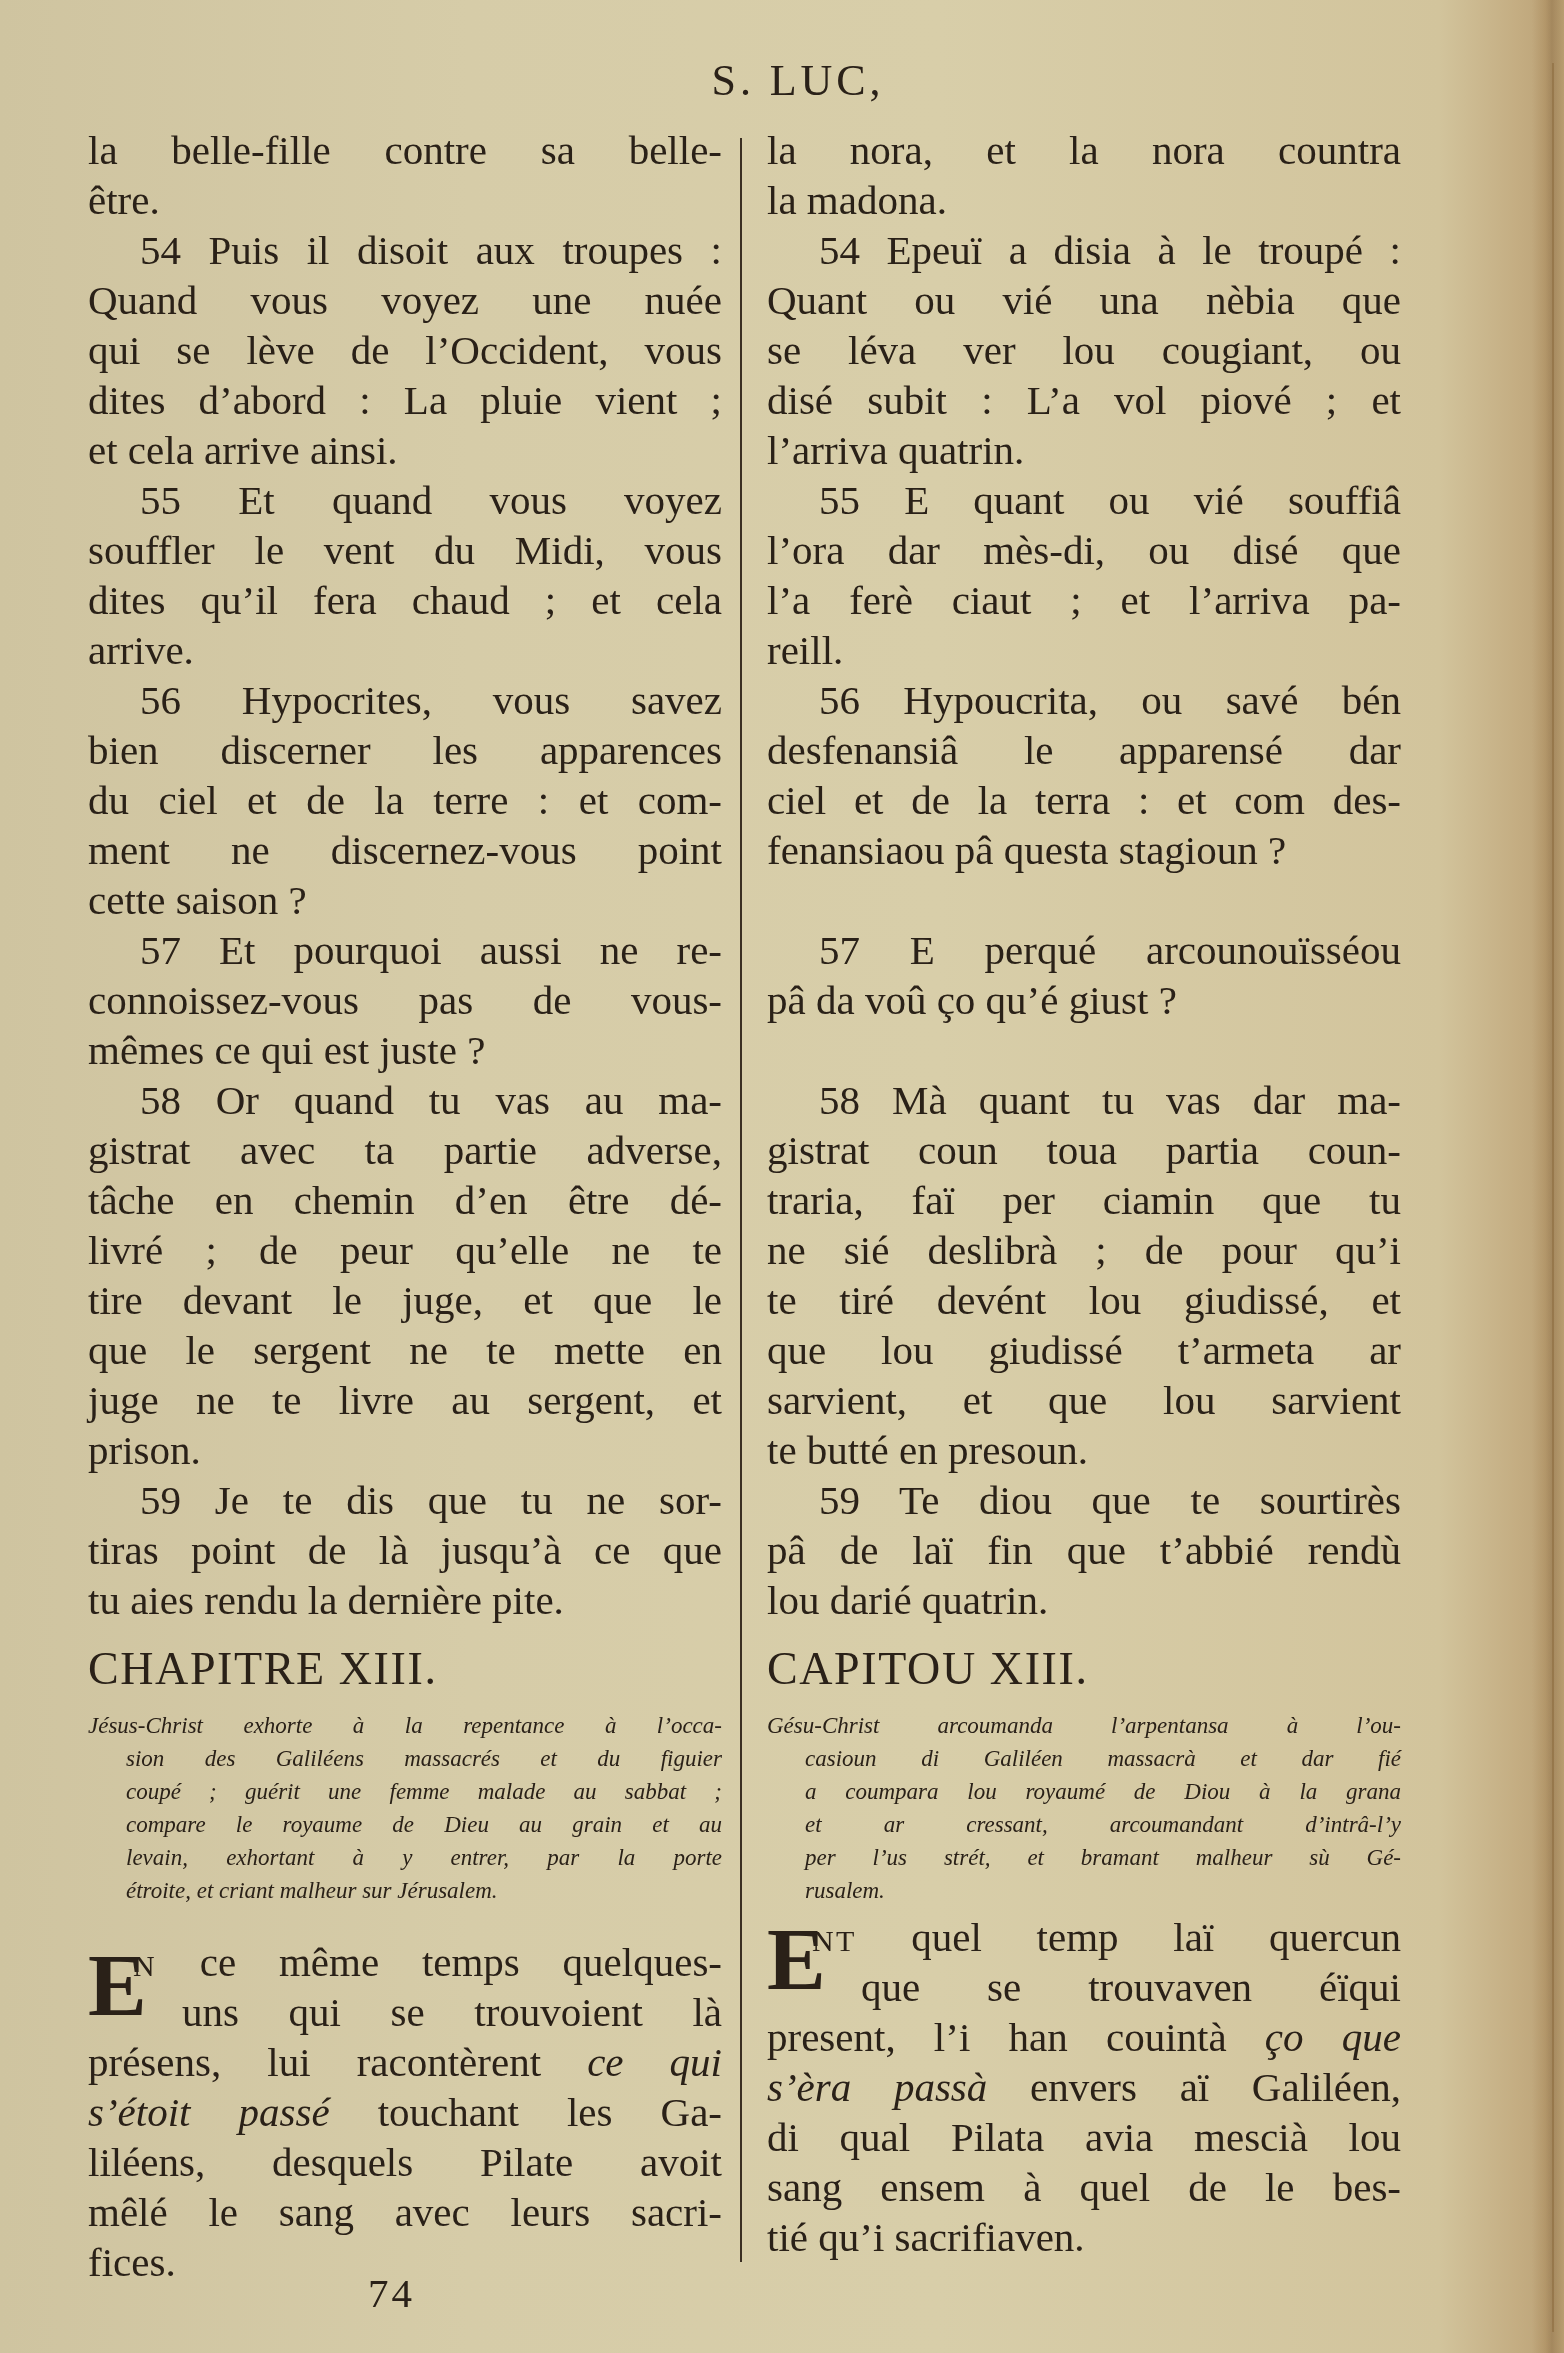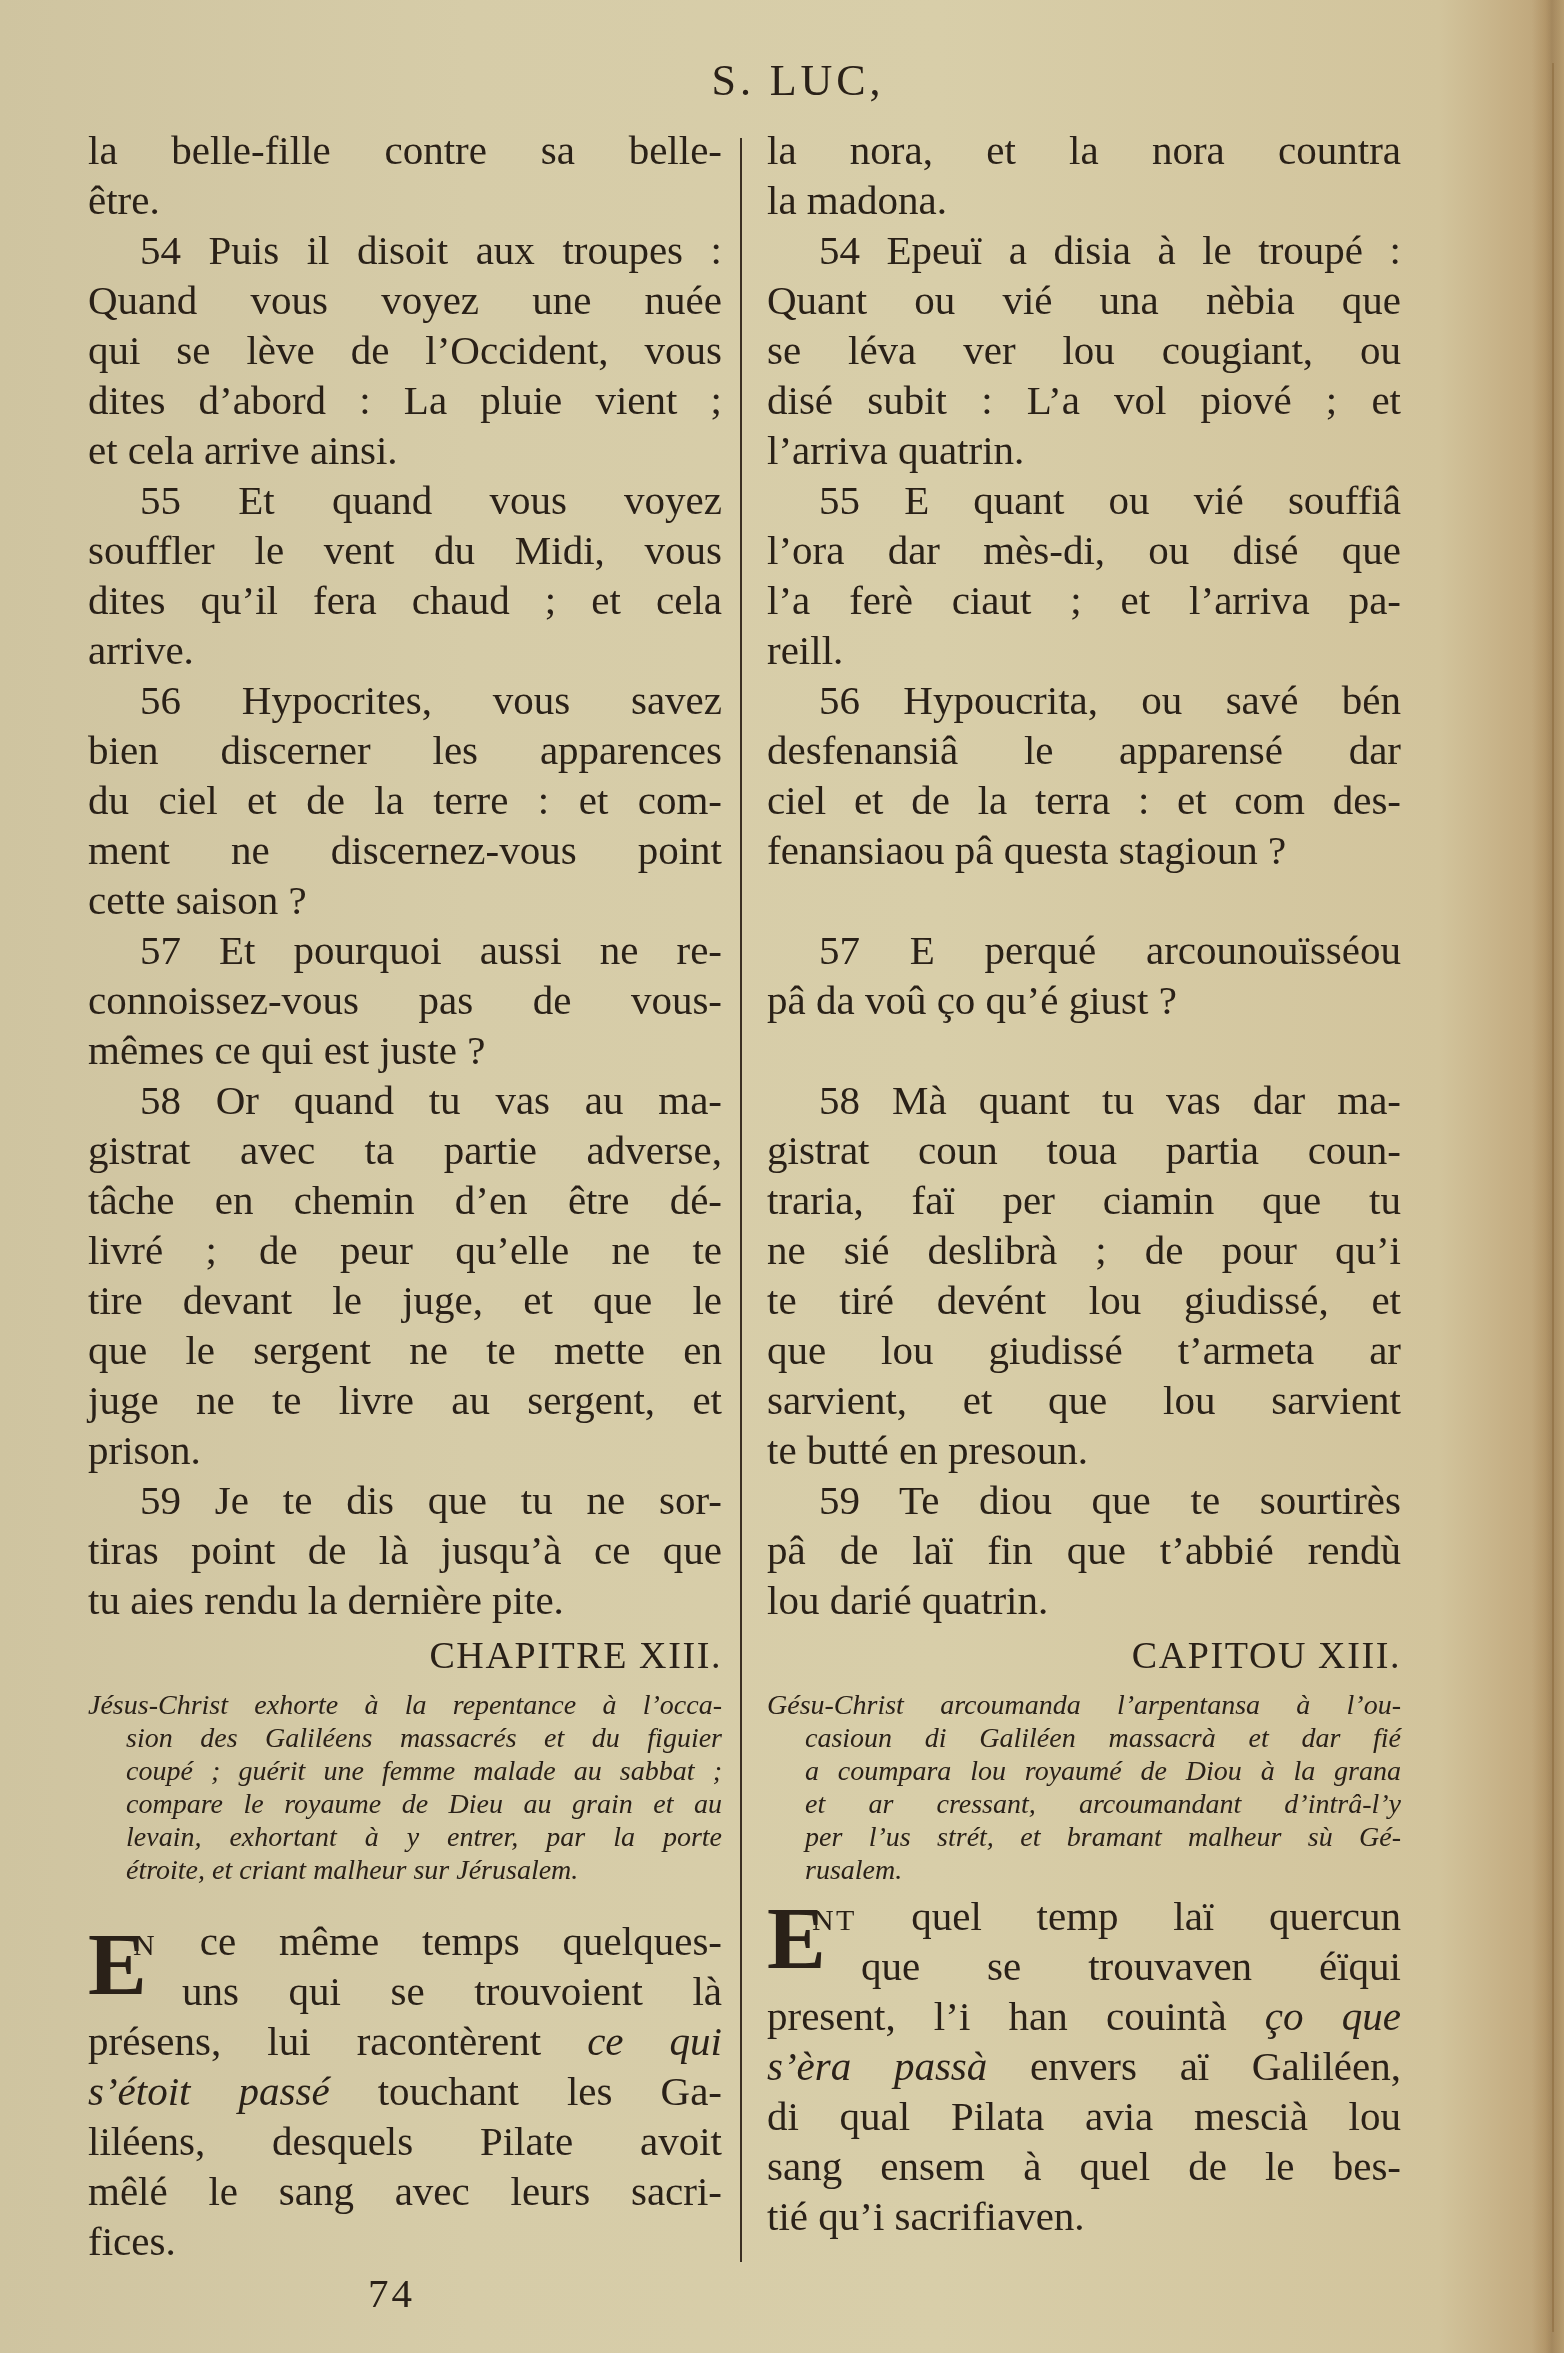--- a/index.html
+++ b/index.html
@@ -22,23 +22,23 @@
   .col { position:absolute; top:125px; width:634px; }
   .col-left { left:88px; }
   .col-right { left:767px; }
   .line {
     height:50px; line-height:50px; font-size:41px; white-space:nowrap;
     text-align:justify; text-align-last:justify; overflow:visible;
   }
   .line.last { text-align-last:left; }
   .line.indent { padding-left:52px; }
   .chapter-title {
-    text-align:right; font-size:38px; letter-spacing:1.6px; height:55px; line-height:55px; margin-top:3px;
+    text-align:left; font-size:46px; letter-spacing:1.6px; height:55px; line-height:55px; margin-top:16px;
   }
-  .summary { font-style:italic; font-size:28px; line-height:33px; margin-top:5px; }
+  .summary { font-style:italic; font-size:23px; line-height:33px; margin-top:13px; }
   .summary .sline { height:33px; white-space:nowrap; text-align:justify; text-align-last:justify; padding-left:38px; }
   .summary .sline.first { padding-left:0; }
   .summary .sline.last { text-align-last:left; }
   .dropcap-wrap { position:relative; margin-top:30px; }
   .dropcap {
     position:absolute; left:0; top:4.7px; font-size:88px; line-height:88px; font-weight:bold;
     font-family:"Liberation Serif", serif;
   }
   .smallcaps { font-size:30px; letter-spacing:2.3px; }
   .dc-line1 { padding-left:45px; }

